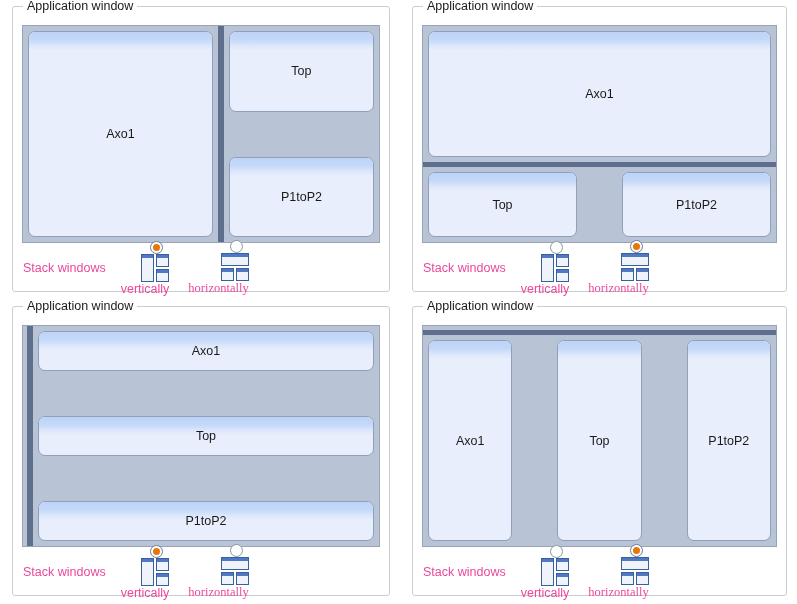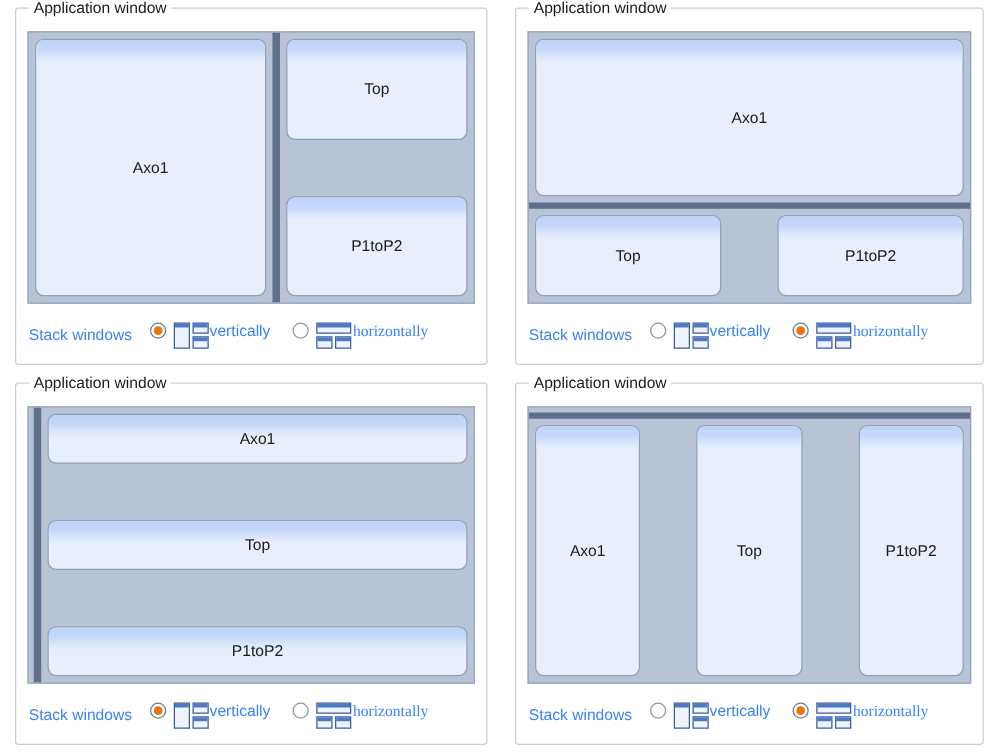--- a/index.html
+++ b/index.html
@@ -122,21 +122,21 @@
   
   .optionbar {
     position: absolute;
     left: 10px;
     right: 10px;
     bottom: 8px;
     height: 30px;
     display: flex;
     align-items: center;
     font-size: 12.5px;
-    color: #3b82f6;
+    color: #ec4899;
   }
   .opt-label { margin-right: 14px; white-space: nowrap; }
 
   .radio {
     width: 13px;
     height: 13px;
     border-radius: 50%;
     border: 1px solid #8b96a8;
     background: #ffffff;
     box-sizing: border-box;
@@ -150,22 +150,23 @@
     position: absolute;
     left: 50%; top: 50%;
     width: 7px; height: 7px;
     margin: -3.5px 0 0 -3.5px;
     border-radius: 50%;
     background: #e8760c;
   }
 
   .opt-item {
     display: flex;
-    align-items: flex-start;
+    align-items: flex-end;
     white-space: nowrap;
+    flex-direction: column;
   }
   .opt-item + .opt-item { margin-left: 18px; font-family: Liberation Serif, serif; }
   .opt-text { margin-left: 1px; }
 
   
   .mini {
     width: 28px;
     height: 21px;
     flex: 0 0 28px;
     display: grid;

